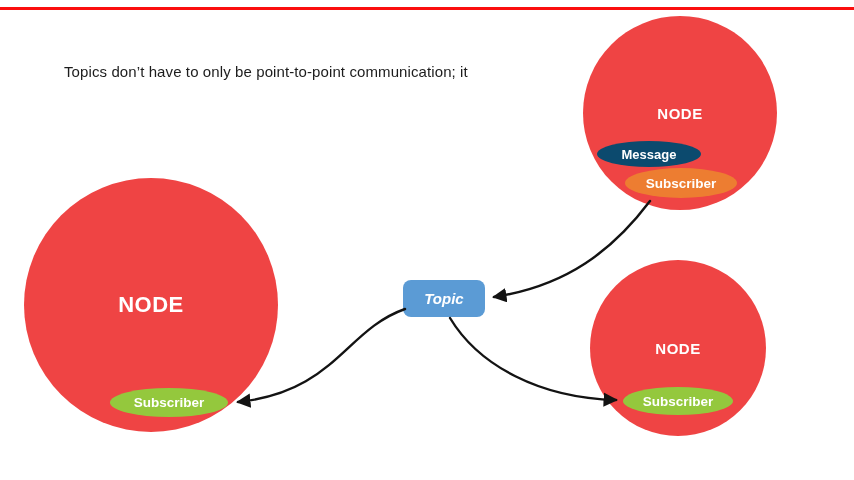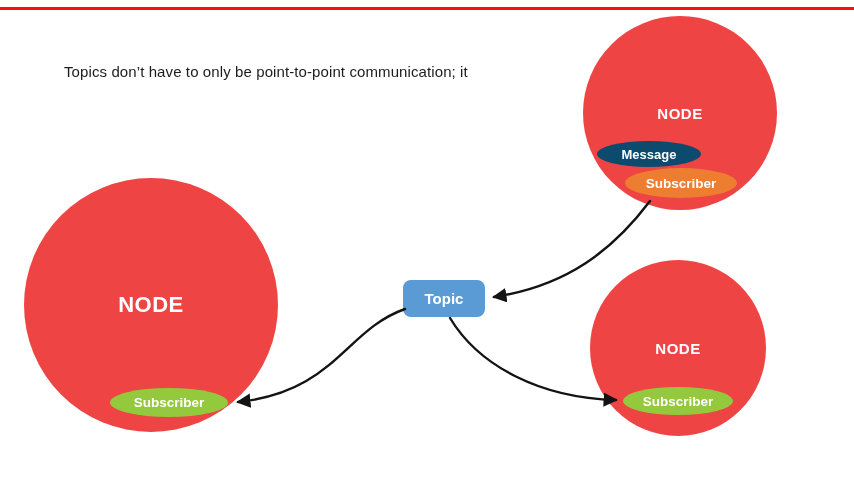--- a/index.html
+++ b/index.html
@@ -71,20 +71,21 @@
     left: 403px; top: 280px;
     width: 82px; height: 37px;
     background: #5b9bd5;
     border-radius: 8px;
     display: flex;
     align-items: center;
     justify-content: center;
     color: #ffffff;
     font-weight: bold;
     font-size: 15px;
+    font-style: italic;
   }
 
   .arrows {
     position: absolute;
     left: 0; top: 0;
     width: 854px; height: 480px;
     pointer-events: none;
   }
   .arrow-path {
     fill: none;

